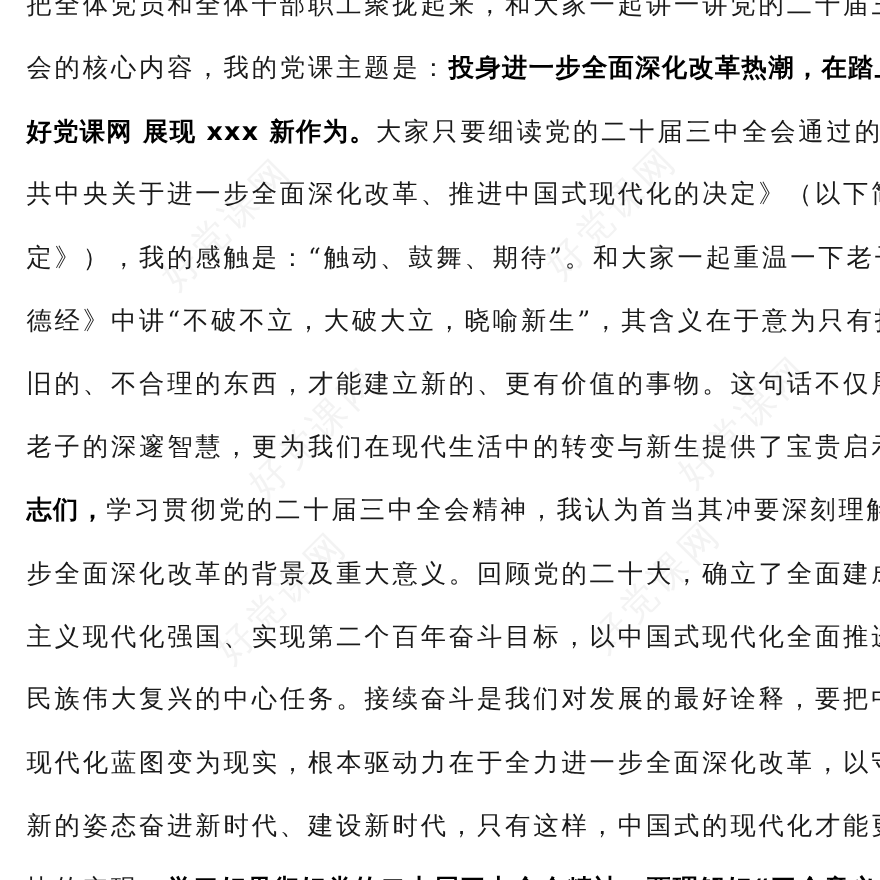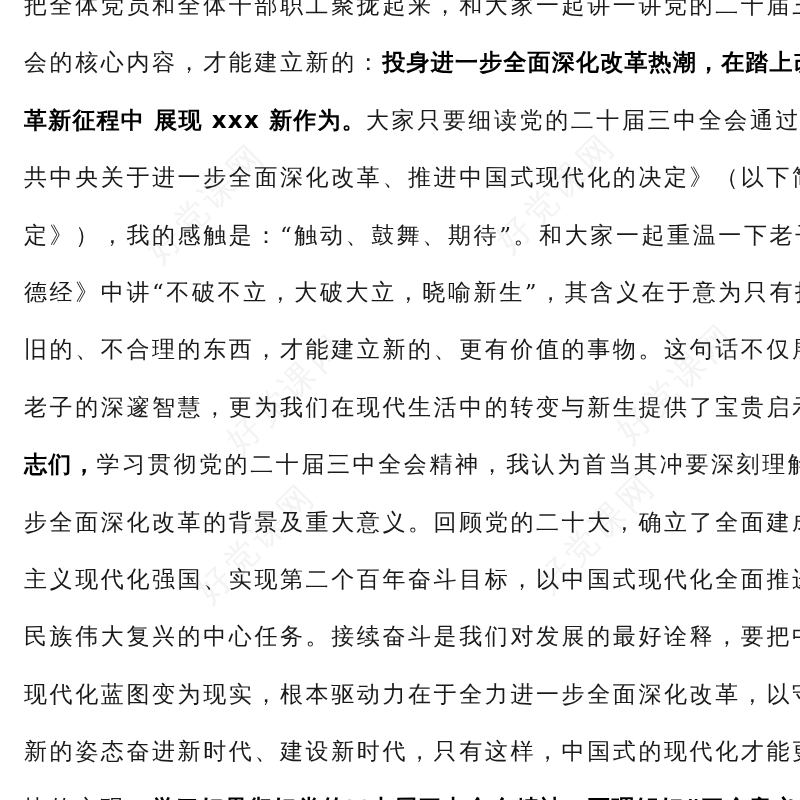--- a/index.html
+++ b/index.html
@@ -63,22 +63,22 @@
 
   <div class="watermark" style="left:130px; top:180px;">好党课网</div>
   <div class="watermark" style="left:480px; top:170px;">好党课网</div>
   <div class="watermark" style="left:180px; top:520px;">好党课网</div>
   <div class="watermark" style="left:520px; top:510px;">好党课网</div>
   <div class="watermark" style="left:210px; top:370px;">好党课网</div>
   <div class="watermark" style="left:600px; top:360px;">好党课网</div>
 
   <div class="body-text">
     <span class="line"><span>把全体党员和全体干部职工聚拢起来，和大家一起讲一讲党的二十届三中全</span></span>
-    <span class="line"><span>会的核心内容，才能建立新的：</span><span class="bold">投身进一步全面深化改革热潮，在踏上改</span></span>
-    <span class="line"><span class="bold">革新征程中  展现 xxx 新作为。</span><span>大家只要细读党的二十届三中全会通过的《中</span></span>
+    <span class="line"><span>会的核心内容，我的党课主题是：</span><span class="bold">投身进一步全面深化改革热潮，在踏上改</span></span>
+    <span class="line"><span class="bold">好党课网  展现 xxx 新作为。</span><span>大家只要细读党的二十届三中全会通过的《中</span></span>
     <span class="line"><span>共中央关于进一步全面深化改革、推进中国式现代化的决定》（以下简称《决</span></span>
     <span class="line"><span>定》），我的感触是：“触动、鼓舞、期待”。和大家一起重温一下老子《道</span></span>
     <span class="line"><span>德经》中讲“不破不立，大破大立，晓喻新生”，其含义在于意为只有打破</span></span>
     <span class="line"><span>旧的、不合理的东西，才能建立新的、更有价值的事物。这句话不仅展现了</span></span>
     <span class="line"><span>老子的深邃智慧，更为我们在现代生活中的转变与新生提供了宝贵启示。</span></span>
     <span class="line"><span class="bold">志们，</span><span>学习贯彻党的二十届三中全会精神，我认为首当其冲要深刻理解进一</span></span>
     <span class="line"><span>步全面深化改革的背景及重大意义。回顾党的二十大，确立了全面建成社会</span></span>
     <span class="line"><span>主义现代化强国、实现第二个百年奋斗目标，以中国式现代化全面推进中华</span></span>
     <span class="line"><span>民族伟大复兴的中心任务。接续奋斗是我们对发展的最好诠释，要把中国式</span></span>
     <span class="line"><span>现代化蓝图变为现实，根本驱动力在于全力进一步全面深化改革，以守正创</span></span>

